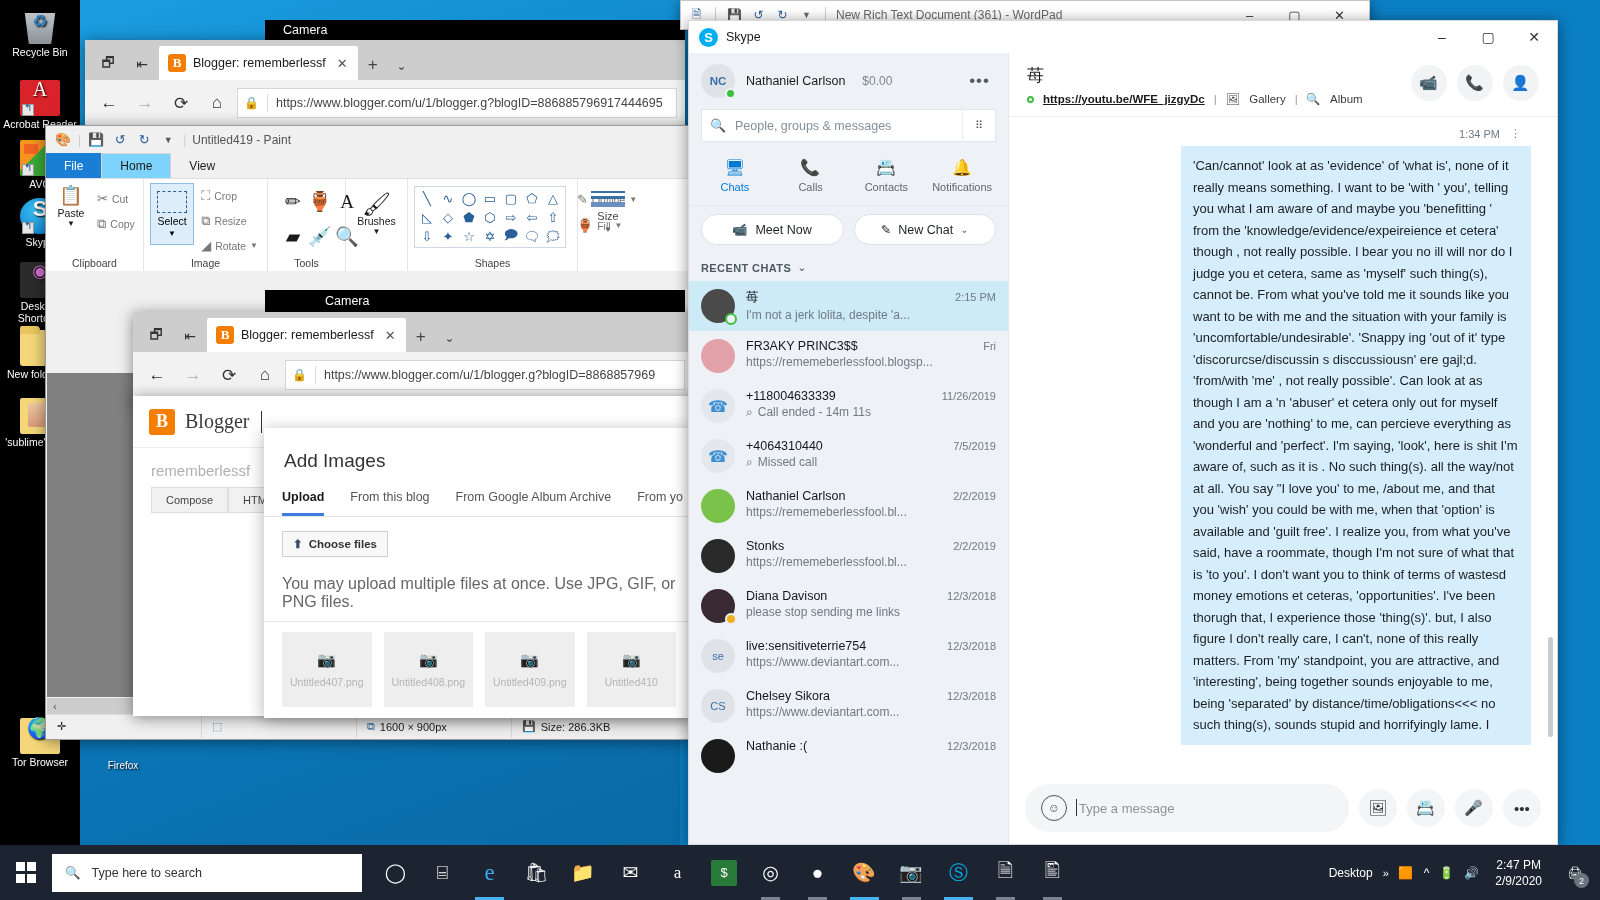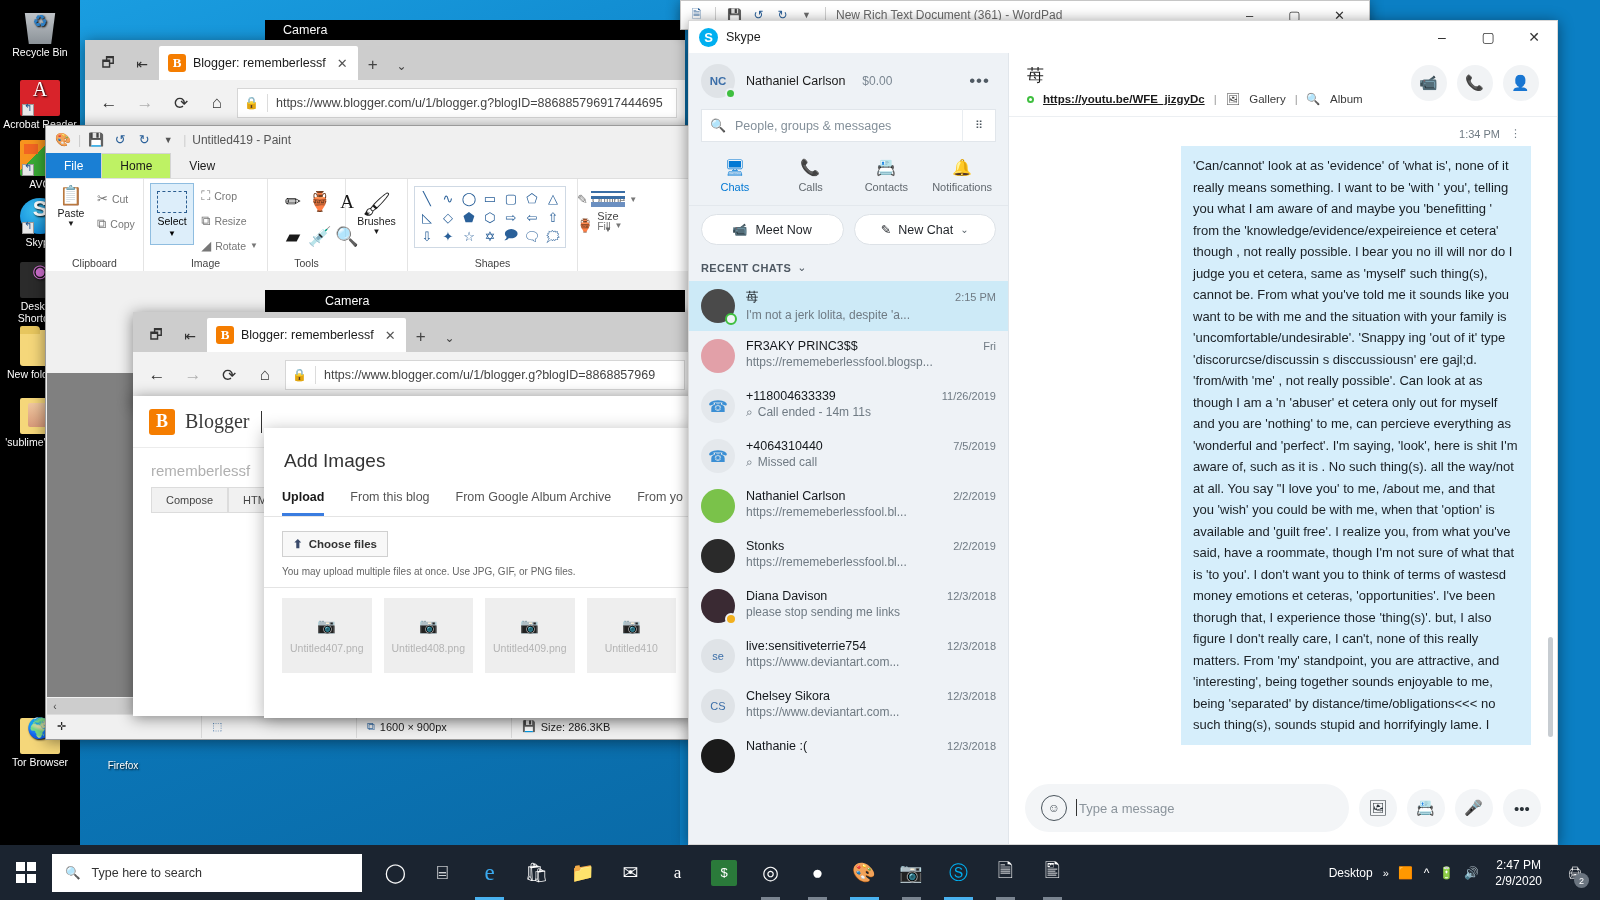--- a/index.html
+++ b/index.html
@@ -71,21 +71,21 @@
   .urlbar .divider { width:1px; height:18px; background:#dcdcdc; }
 
   
   #paint-outer { left:45px; top:125px; width:650px; height:615px; background:#f0f0f0; border:1px solid #9a9a9a; }
   .paint-title { height:27px; display:flex; align-items:center; gap:6px; padding:0 8px; background:#f0f0f0;
                  font-size:12px; color:#555; }
   .qat-ico { width:18px; height:18px; display:flex; align-items:center; justify-content:center; font-size:13px;}
   .paint-tabs { height:25px; display:flex; align-items:stretch; background:#f0f0f0; }
   .ptab { padding:0 18px; display:flex; align-items:center; font-size:12px; color:#1a1a1a; }
   .ptab.file { background:#1a7fd4; color:#fff; font-weight:normal; }
-  .ptab.active { background:#bef264; border:1px solid #d4d4d4; border-bottom:none; }
+  .ptab.active { background:#7dd3fc; border:1px solid #d4d4d4; border-bottom:none; }
   .ribbon { height:93px; background:#fff; border-top:1px solid #dfdfdf; display:flex; }
   .rgroup { display:flex; flex-direction:column; justify-content:space-between; padding:4px 6px 2px;
             border-right:1px solid #e4e4e4; }
   .rgroup .rlabel { text-align:center; font-size:10.5px; color:#444; padding-top:2px; }
   .rbody { display:flex; gap:4px; flex:1; align-items:flex-start; }
   .rbtn { display:flex; flex-direction:column; align-items:center; justify-content:center;
           font-size:10.5px; color:#1a1a1a; min-width:38px; padding:2px 3px; }
   .rbtn .bi { font-size:19px; line-height:22px; }
   .rsmall { display:flex; align-items:center; gap:4px; font-size:10.5px; color:#777; padding:2px 3px; }
   .rsmall .bi { font-size:13px; }
@@ -120,21 +120,21 @@
   #add-images { left:264px; top:428px; width:430px; height:290px; background:#fff;
                 box-shadow:0 3px 16px rgba(0,0,0,.3); }
   .ai-title { padding:22px 20px 12px; font-size:19px; color:#333; font-family:"Liberation Sans",sans-serif;}
   .ai-tabs { display:flex; gap:26px; padding:6px 18px 0; font-size:12.5px; }
   .ai-tab { padding-bottom:9px; color:#555; white-space:nowrap;}
   .ai-tab.active { color:#1a1a1a; font-weight:bold; border-bottom:3px solid #3a7ce0; }
   .ai-sep { height:1px; background:#e4e4e4; }
   .ai-upload { padding:14px 18px 10px; }
   .choose-btn { display:inline-flex; align-items:center; gap:6px; border:1px solid #d0d0d0; background:#f8f8f8;
                 padding:5px 10px; font-size:11.5px; color:#333; font-weight:bold;}
-  .ai-hint { margin-top:9px; font-size:10px; color:#666; }
+  .ai-hint { margin-top:18px; font-size:16px; color:#666; }
   .thumbs { display:flex; gap:12px; padding:10px 18px; }
   .thumb { width:102px; height:75px; background:#eeeeee; display:flex; flex-direction:column;
            align-items:center; justify-content:center; gap:7px; }
   .thumb .cam { font-size:15px; color:#9b9b9b; }
   .thumb .fn { font-size:10.5px; color:#b4b4b4; }
 
   
   #wordpad { left:680px; top:0px; width:690px; height:30px; background:#fff; border:1px solid #c6c6c6;}
   .wp-title { height:28px; display:flex; align-items:center; gap:7px; padding:0 7px; font-size:12px; color:#6a6a6a;}
   .wp-ico { width:17px; height:17px; display:flex; align-items:center; justify-content:center; font-size:12px;}

